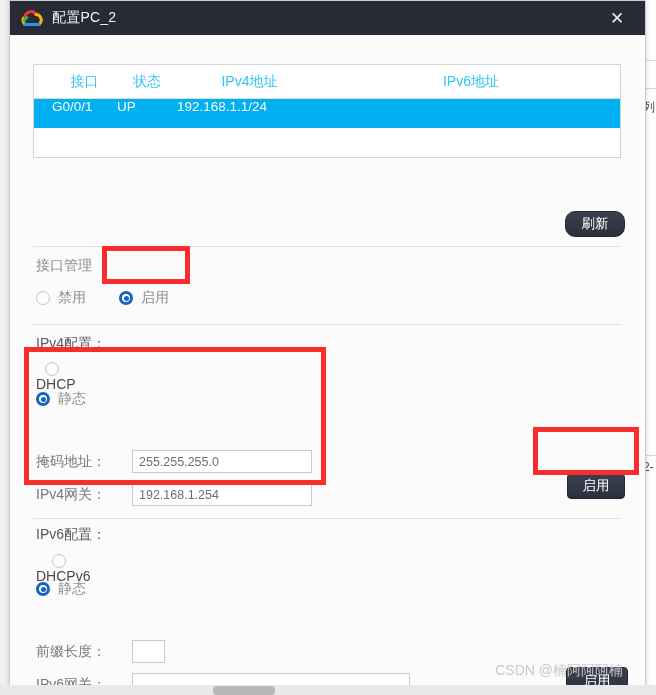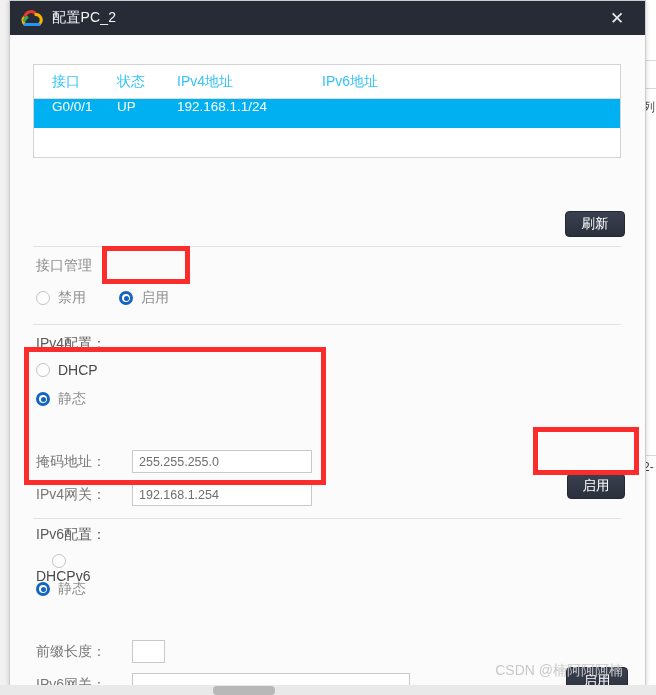--- a/index.html
+++ b/index.html
@@ -132,20 +132,21 @@
     border: 1px solid #d3d3d3;
     background: #ffffff;
     box-sizing: border-box;
   }
   .iface-head {
     display: flex;
     align-items: center;
     height: 33px;
     border-bottom: 1px solid #dcdcdc;
     background: #ffffff;
+    text-align: center;
   }
   .iface-head .cell {
     color: #33c3f7;
     font-size: 14px;
     white-space: nowrap;
   }
   .iface-row {
     display: flex;
     height: 29px;
     background: #00b0f0;
@@ -175,21 +176,21 @@
     font-size: 13.5px;
     border: 1px solid #232833;
     border-radius: 4px;
     cursor: pointer;
     user-select: none;
     box-sizing: border-box;
   }
   #refresh-btn {
     position: absolute;
     left: 555px; top: 176px;
-    width: 60px; height: 26px;
+    width: 60px; height: 26px; border-radius: 10px;
   }
   #apply-v4-btn {
     position: absolute;
     left: 557px; top: 438px;
     width: 58px; height: 26px;
   }
   #apply-v6-btn {
     position: absolute;
     left: 556px; top: 632px;
     width: 62px; height: 27px;
@@ -359,21 +360,21 @@
       </div>
       <div class="radio-row" style="left:109px; top:254px;">
         <span class="radio on"></span>
         <span class="radio-label">启用</span>
       </div>
 
       <div class="divider" style="top:289px;"></div>
 
       <div class="sec-label" style="left:26px; top:300px; color:#5a5a5a;">IPv4配置：</div>
 
-      <div class="radio-row" style="left:26px; top:327px;">
+      <div class="radio-row" style="left:26px; top:327px;flex-direction:column;">
         <span class="radio off"></span>
         <span class="radio-label dark">DHCP</span>
       </div>
       <div class="radio-row" style="left:26px; top:355px;">
         <span class="radio on"></span>
         <span class="radio-label">静态</span>
       </div>
 
 
       <div class="field-row" style="left:26px; top:415px;">

